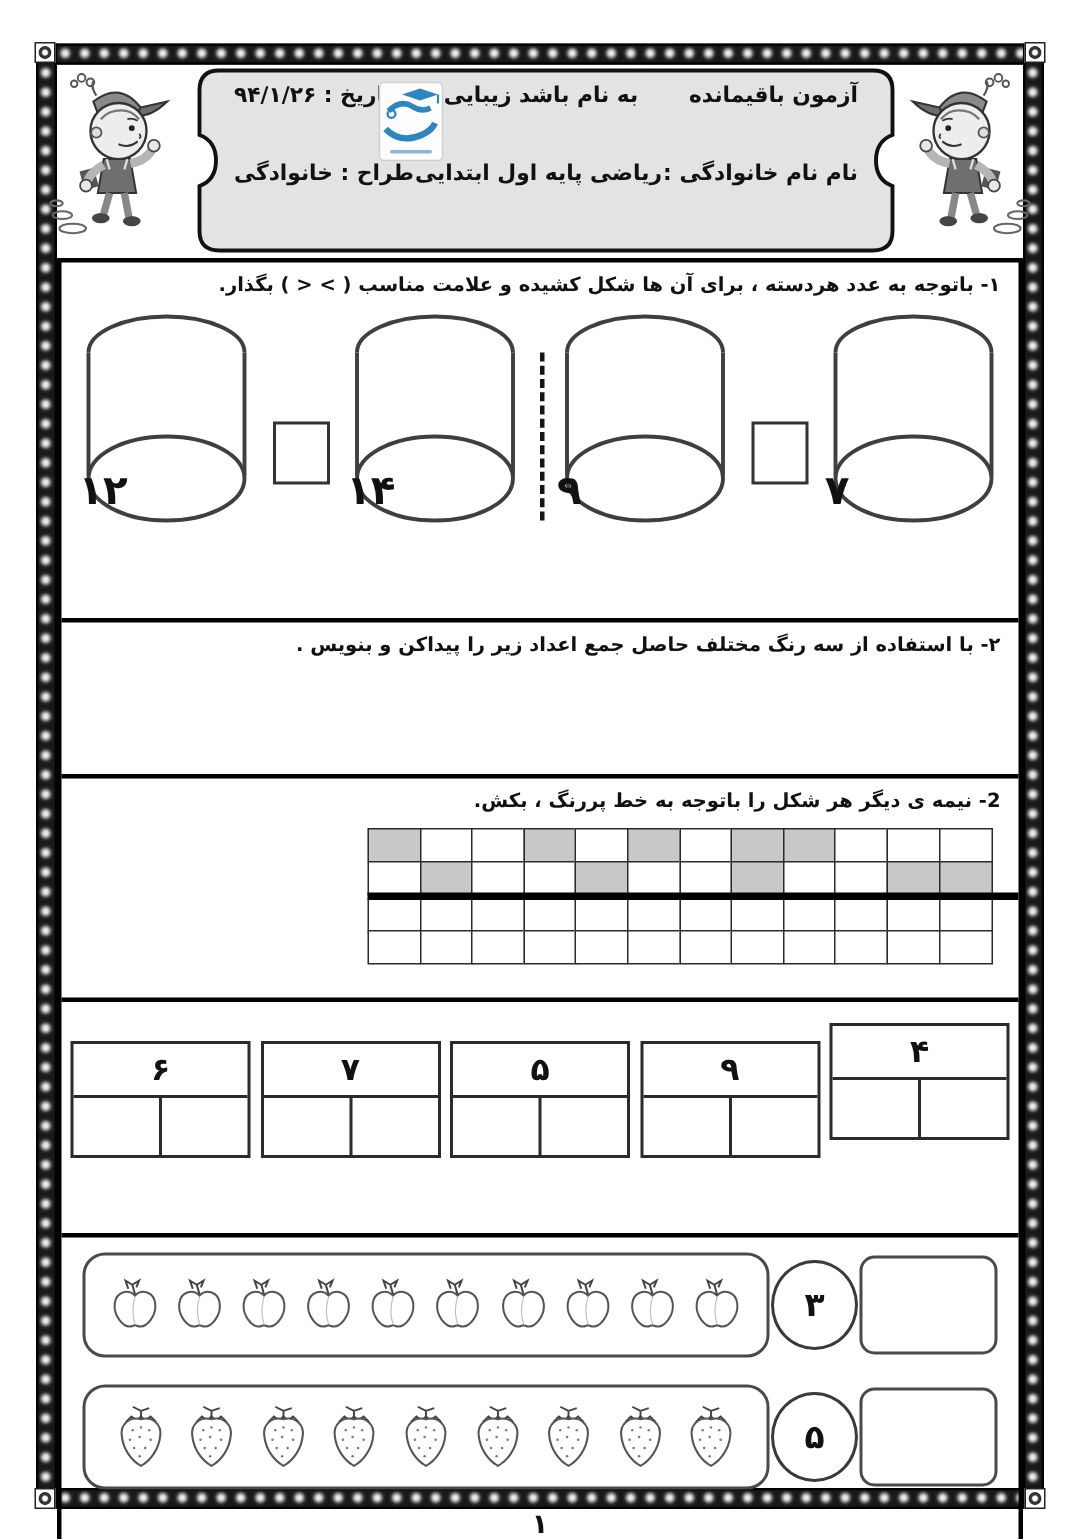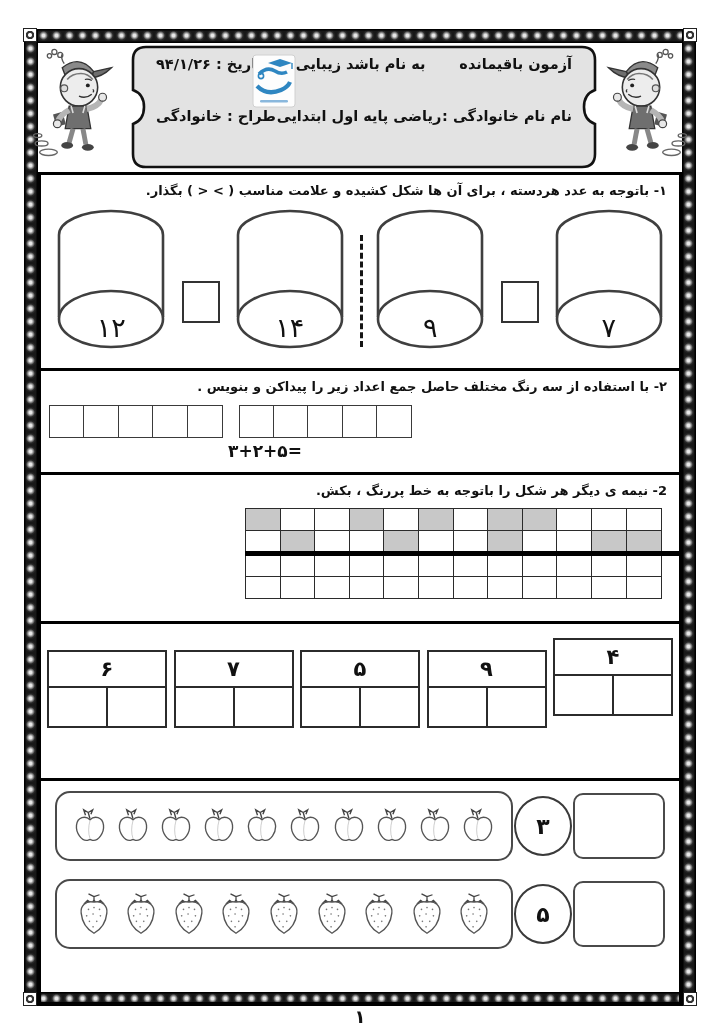--- a/index.html
+++ b/index.html
@@ -26,28 +26,28 @@
   .plaque{position:absolute;left:92px;right:84px;top:0;height:126px;}
   .plaque svg.pl-bg{position:absolute;inset:0;width:100%;height:100%;}
   .plaque-grid{position:absolute;inset:0;}
   .prow{display:flex;justify-content:space-between;padding:0 26px;font-weight:bold;font-size:14.5px;}
   .prow1{margin-top:12px}.prow2{margin-top:36px}
   .logo{position:absolute;left:122px;top:10px;width:44px;height:56px;}
   
   .sheet{border:3px solid #000;margin-top:0;}
   section.q{border-bottom:3px solid #000;box-sizing:border-box;position:relative;}
   section.q:last-child{border-bottom:none;}
-  .q1{height:196px}.q2{height:104px}.q3{height:149px}.q4{height:143px}.q5{height:211px}
+  .q1{height:240px}.q2{height:104px}.q3{height:149px}.q4{height:143px}.q5{height:211px}
   .qtitle{padding:8px 12px 0 10px;font-size:13px;font-weight:bold;line-height:1.25;}
   
   .q1-body{display:flex;position:relative;margin-top:2px;}
   .cyl-pair{flex:1;display:flex;justify-content:space-evenly;align-items:flex-start;padding-top:2px;}
   .cylinder{width:118px;height:150px;position:relative;}
   .cylinder svg{display:block;width:100%;height:100%;}
-  .cyl-num{position:absolute;left:0;right:0;bottom:10px;text-align:center;font-size:27px;font-weight:normal;}
+  .cyl-num{position:absolute;left:0;right:0;bottom:10px;text-align:left;font-size:27px;font-weight:bold;}
   .cmp-box{width:34px;height:38px;border:2.5px solid #333;margin-top:78px;background:#fff;}
   .q1-divider{position:absolute;left:50%;top:34px;bottom:6px;width:0;border-left:3px dashed #151515;}
   
   .q2-body{direction:ltr;padding:10px 0 0 8px;}
   .strips{display:flex;gap:16px;}
   .strip{display:flex;}
   .strip-cell{width:34px;height:31px;border:1.6px solid #3a3a3a;margin-left:-1.6px;background:#fff;}
   .strip-cell:first-child{margin-left:0;}
   .expression{width:432px;text-align:center;font-weight:bold;font-size:17px;margin-top:3px;direction:ltr;}
   
@@ -240,39 +240,20 @@
               </svg>
               <div class="cyl-num">۱۲</div>
             </div>
           </div>
           <div class="q1-divider"></div>
         </div>
       </section>
 
       <section class="q q2">
         <div class="qtitle">۲- با استفاده از سه رنگ مختلف حاصل جمع اعداد زیر را پیداکن و بنویس .</div>
-        <div class="q2-body">
-          <div class="strips">
-            <div class="strip">
-                <div class="strip-cell"></div>
-                <div class="strip-cell"></div>
-                <div class="strip-cell"></div>
-                <div class="strip-cell"></div>
-                <div class="strip-cell"></div>
-              </div>
-            <div class="strip">
-                <div class="strip-cell"></div>
-                <div class="strip-cell"></div>
-                <div class="strip-cell"></div>
-                <div class="strip-cell"></div>
-                <div class="strip-cell"></div>
-              </div>
-          </div>
-          <div class="expression">۳+۲+۵=</div>
-        </div>
       </section>
 
       <section class="q q3">
         <div class="qtitle">2- نیمه ی دیگر هر شکل را باتوجه به خط پررنگ ، بکش.</div>
         <div class="grid">
             <div class="grid-row">
               <div class="grid-cell shaded"></div>
               <div class="grid-cell"></div>
               <div class="grid-cell"></div>
               <div class="grid-cell shaded"></div>

